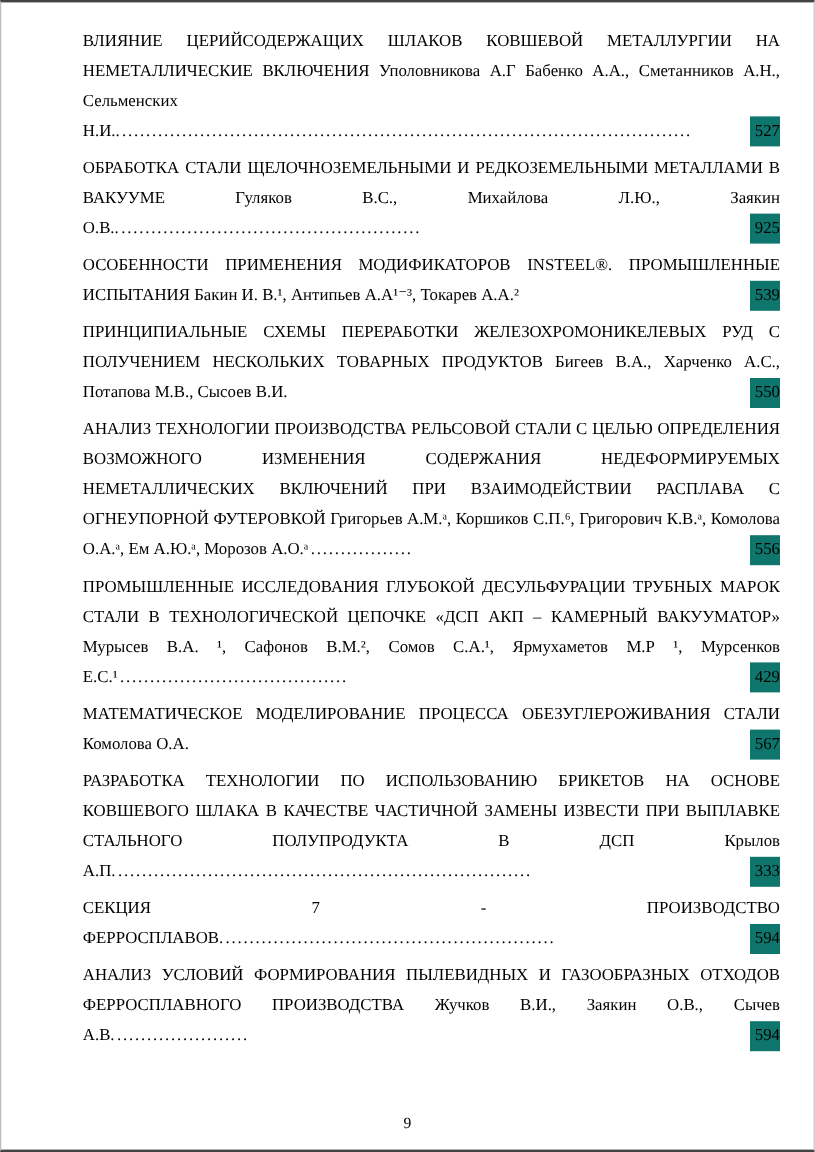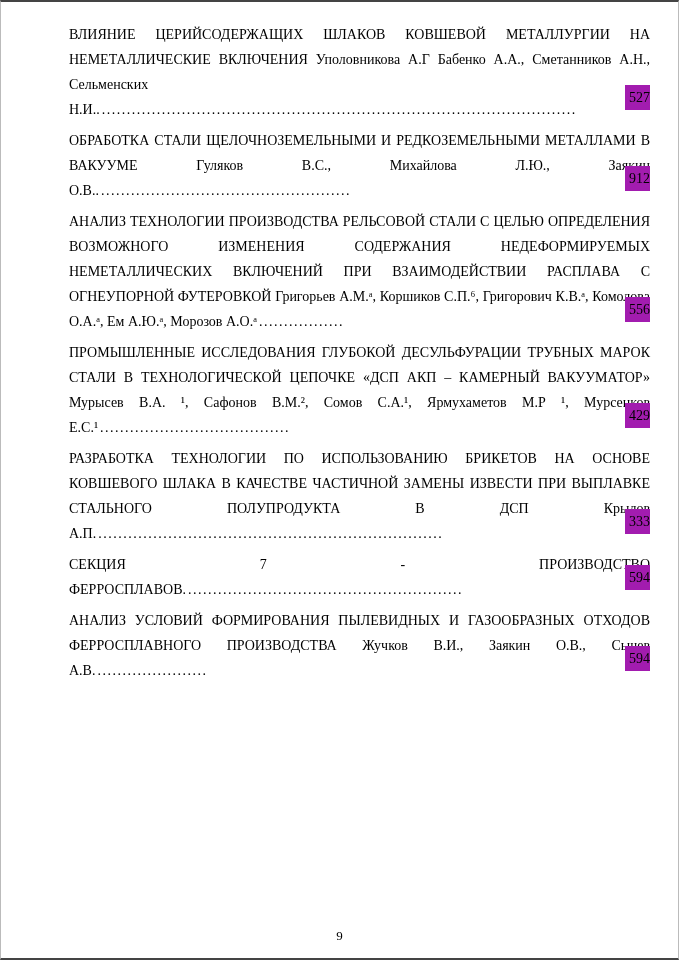--- a/index.html
+++ b/index.html
@@ -35,50 +35,53 @@
   }
   .entry-title, .entry-authors { color: #000; }
   .leader {
     letter-spacing: 1.5px;
     margin-left: 2px;
     white-space: nowrap;
   }
   .page-num {
     position: absolute;
     right: 0;
-    bottom: 12px;
-    background: #a21caf;
+    bottom: 0;
+    background: #0f766e;
     padding-left: 4px;
     line-height: 25px;
   }
   .footer {
     position: absolute;
     bottom: 14px;
     left: 0;
     right: 0;
     text-align: center;
     font-size: 13px;
   }
 </style>
 </head>
 <body>
 
 <div class="page">
   <div class="toc">
   <p class="entry"><span class="entry-title">ВЛИЯНИЕ ЦЕРИЙСОДЕРЖАЩИХ ШЛАКОВ КОВШЕВОЙ МЕТАЛЛУРГИИ НА НЕМЕТАЛЛИЧЕСКИЕ ВКЛЮЧЕНИЯ</span><span class="entry-authors"> Уполовникова А.Г Бабенко А.А., Сметанников А.Н., Сельменских Н.И..</span><span class="leader">...............................................................................................</span><span class="page-num">527</span></p>
 
-  <p class="entry"><span class="entry-title">ОБРАБОТКА СТАЛИ ЩЕЛОЧНОЗЕМЕЛЬНЫМИ И РЕДКОЗЕМЕЛЬНЫМИ МЕТАЛЛАМИ В ВАКУУМЕ</span><span class="entry-authors"> Гуляков В.С., Михайлова Л.Ю., Заякин О.В..</span><span class="leader">..................................................</span><span class="page-num">912</span></p>
+  <p class="entry"><span class="entry-title">ОБРАБОТКА СТАЛИ ЩЕЛОЧНОЗЕМЕЛЬНЫМИ И РЕДКОЗЕМЕЛЬНЫМИ МЕТАЛЛАМИ В ВАКУУМЕ</span><span class="entry-authors"> Гуляков В.С., Михайлова Л.Ю., Заякин О.В..</span><span class="leader">..................................................</span><span class="page-num">925</span></p>
+
+  <p class="entry"><span class="entry-title">ОСОБЕННОСТИ ПРИМЕНЕНИЯ МОДИФИКАТОРОВ INSTEEL®. ПРОМЫШЛЕННЫЕ ИСПЫТАНИЯ</span><span class="entry-authors"> Бакин И. В.¹, Антипьев А.А¹⁻³, Токарев А.А.²</span><span class="page-num">539</span></p>
 
 
-
+  <p class="entry"><span class="entry-title">ПРИНЦИПИАЛЬНЫЕ СХЕМЫ ПЕРЕРАБОТКИ ЖЕЛЕЗОХРОМОНИКЕЛЕВЫХ РУД С ПОЛУЧЕНИЕМ НЕСКОЛЬКИХ ТОВАРНЫХ ПРОДУКТОВ</span><span class="entry-authors"> Бигеев В.А., Харченко А.С., Потапова М.В., Сысоев В.И.</span><span class="page-num">550</span></p>
 
   <p class="entry"><span class="entry-title">АНАЛИЗ ТЕХНОЛОГИИ ПРОИЗВОДСТВА РЕЛЬСОВОЙ СТАЛИ С ЦЕЛЬЮ ОПРЕДЕЛЕНИЯ ВОЗМОЖНОГО ИЗМЕНЕНИЯ СОДЕРЖАНИЯ НЕДЕФОРМИРУЕМЫХ НЕМЕТАЛЛИЧЕСКИХ ВКЛЮЧЕНИЙ ПРИ ВЗАИМОДЕЙСТВИИ РАСПЛАВА С ОГНЕУПОРНОЙ ФУТЕРОВКОЙ</span><span class="entry-authors"> Григорьев А.М.ᵃ, Коршиков С.П.⁶, Григорович К.В.ᵃ, Комолова О.А.ᵃ, Ем А.Ю.ᵃ, Морозов А.О.ᵃ</span><span class="leader">.................</span><span class="page-num">556</span></p>
 
   <p class="entry"><span class="entry-title">ПРОМЫШЛЕННЫЕ ИССЛЕДОВАНИЯ ГЛУБОКОЙ ДЕСУЛЬФУРАЦИИ ТРУБНЫХ МАРОК СТАЛИ В ТЕХНОЛОГИЧЕСКОЙ ЦЕПОЧКЕ «ДСП  АКП – КАМЕРНЫЙ ВАКУУМАТОР»</span><span class="entry-authors"> Мурысев В.А. ¹, Сафонов В.М.², Сомов С.А.¹, Ярмухаметов М.Р ¹, Мурсенков Е.С.¹</span><span class="leader">......................................</span><span class="page-num">429</span></p>
 
+  <p class="entry"><span class="entry-title">МАТЕМАТИЧЕСКОЕ МОДЕЛИРОВАНИЕ ПРОЦЕССА ОБЕЗУГЛЕРОЖИВАНИЯ СТАЛИ</span><span class="entry-authors"> Комолова О.А.</span><span class="page-num">567</span></p>
 
 
 
   <p class="entry"><span class="entry-title">РАЗРАБОТКА ТЕХНОЛОГИИ ПО ИСПОЛЬЗОВАНИЮ БРИКЕТОВ НА ОСНОВЕ КОВШЕВОГО ШЛАКА В КАЧЕСТВЕ ЧАСТИЧНОЙ ЗАМЕНЫ ИЗВЕСТИ ПРИ ВЫПЛАВКЕ СТАЛЬНОГО ПОЛУПРОДУКТА В ДСП</span><span class="entry-authors"> Крылов А.П.</span><span class="leader">.....................................................................</span><span class="page-num">333</span></p>
 
   <p class="entry"><span class="entry-title">СЕКЦИЯ 7 - ПРОИЗВОДСТВО ФЕРРОСПЛАВОВ.</span><span class="entry-authors"></span><span class="leader">.......................................................</span><span class="page-num">594</span></p>
 
   <p class="entry"><span class="entry-title">АНАЛИЗ УСЛОВИЙ ФОРМИРОВАНИЯ ПЫЛЕВИДНЫХ И ГАЗООБРАЗНЫХ ОТХОДОВ ФЕРРОСПЛАВНОГО ПРОИЗВОДСТВА</span><span class="entry-authors"> Жучков В.И., Заякин О.В., Сычев А.В.</span><span class="leader">......................</span><span class="page-num">594</span></p>
 </div>
   <div class="footer">

